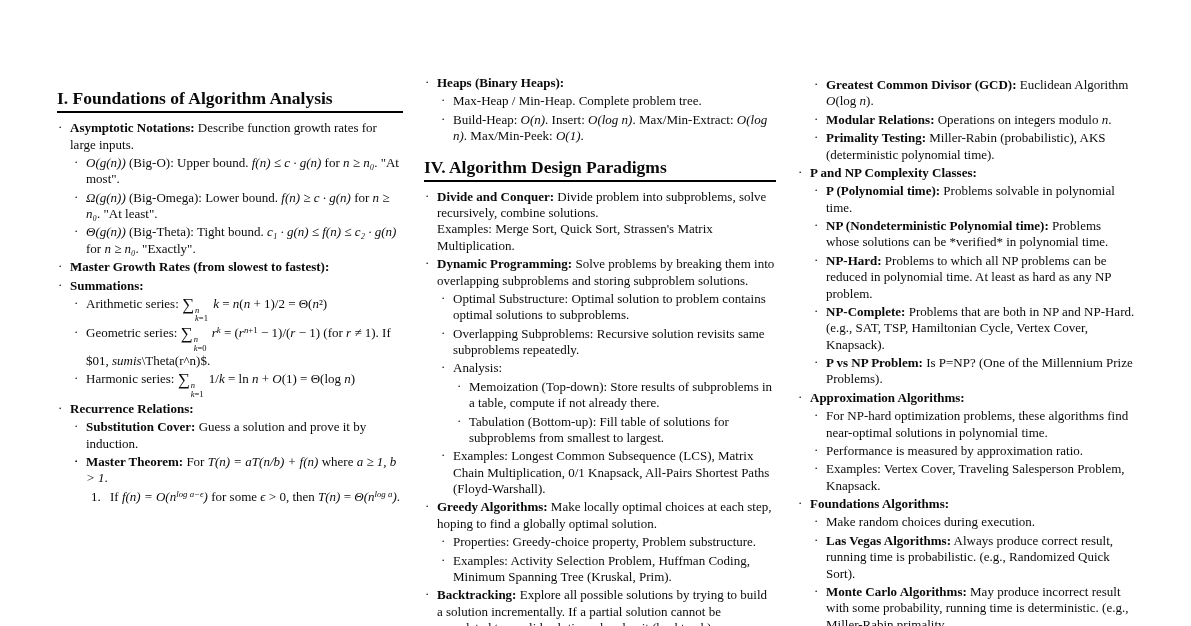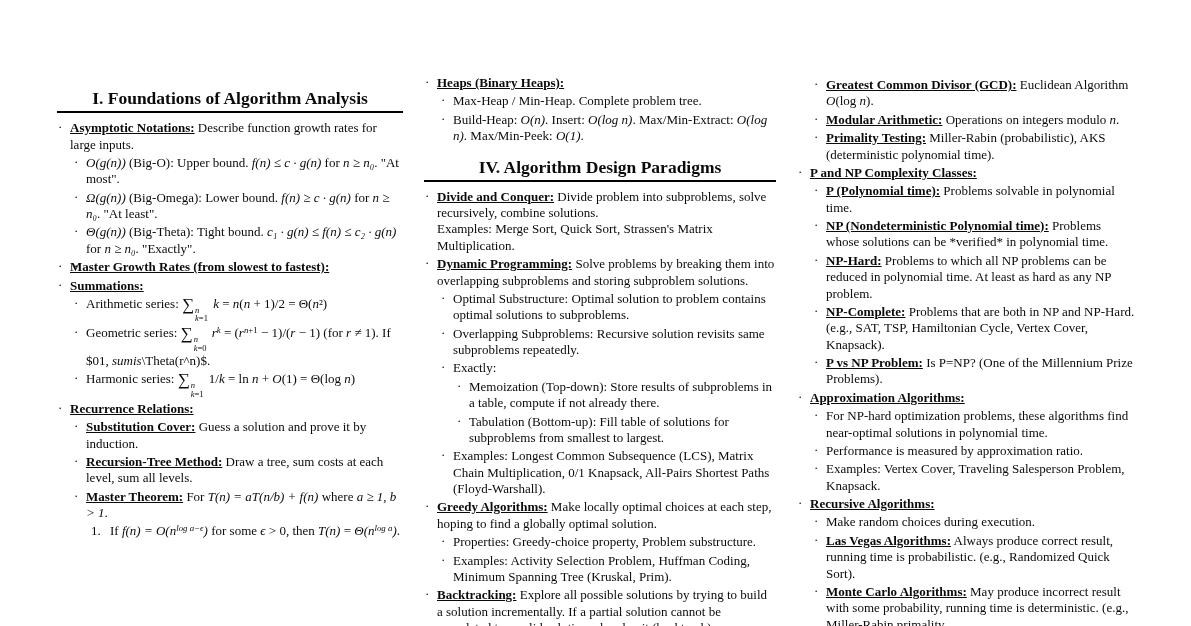--- a/index.html
+++ b/index.html
@@ -9,33 +9,33 @@
     font-family:"Liberation Serif","DejaVu Serif",serif;
     font-size:13px;line-height:1.26;
   }
   .col{position:absolute;top:0;}
   #col1{left:57px;top:88px;width:346px;}
   #col2{left:424px;top:73px;width:352px;}
   #col3{left:797px;top:75px;width:340px;}
 
   .heading{
     font-weight:bold;font-size:17.5px;line-height:1.15;
-    border-bottom:2px solid #000;padding-bottom:3px;margin:12px 0 7px 0;text-align:center;
+    border-bottom:2px solid #000;padding-bottom:3px;margin:12px 0 7px 0;
   }
   .col > .heading:first-child{margin-top:0;}
 
   .ul{margin:0;padding:0;}
   .ul .ul{margin-left:3px;}
   .ul.indent{margin-left:16px;}
   .li{position:relative;padding-left:13px;margin:2px 0;}
   .li > .mk{position:absolute;left:1px;top:-1px;}
   .li.num{padding-left:21px;}
   .li.num > .mk{left:2px;top:0;}
 
-  b{font-weight:bold;text-decoration:underline;}
+  b{font-weight:bold;}
   i{font-style:italic;}
   sup,sub{font-size:68%;line-height:0;}
   sup{vertical-align:0.45em;}
   sub{vertical-align:-0.25em;}
   .bigop{font-size:1.3em;line-height:0;vertical-align:-0.12em;}
   .lims{
     display:inline-flex;flex-direction:column;align-items:flex-start;
     font-size:8.5px;line-height:1.05;vertical-align:-0.55em;margin:0 2px 0 1px;
   }
   .lims span{display:block;}
@@ -63,71 +63,71 @@
                 <span><i>n</i></span>
                 <span><i>k</i>=0</span>
               </span> <i>r</i><sup><i>k</i></sup> = (<i>r</i><sup><i>n</i>+1</sup> − 1)/(<i>r</i> − 1) (for <i>r</i> ≠ 1). If $01, <i>sumis</i>\Theta(r^n)$.</span></div>
           <div class="li"><span class="mk">·</span><span class="tx">Harmonic series: <span class="bigop">∑</span><span class="lims">
                 <span><i>n</i></span>
                 <span><i>k</i>=1</span>
               </span> 1/<i>k</i> = ln <i>n</i> + <i>O</i>(1) = Θ(log <i>n</i>)</span></div>
         </div></div>
       <div class="li"><span class="mk">·</span><span class="tx"><b>Recurrence Relations:</b></span><div class="ul">
           <div class="li"><span class="mk">·</span><span class="tx"><b>Substitution Cover:</b> Guess a solution and prove it by induction.</span></div>
-          <div class="li"><span class="mk">·</span><span class="tx"><b>Recursion-Tree Method:</b> Draw a tree, sum costs at each level, sum all levels.</span></div>
+          <div class="li"><span class="mk">·</span></div>
           <div class="li"><span class="mk">·</span><span class="tx"><b>Master Theorem:</b> For <i>T(n) = aT(n/b) + f(n)</i> where <i>a ≥ 1, b &gt; 1</i>.</span><div class="ul">
               <div class="li num"><span class="mk">1.</span><span class="tx">If <i>f(n) = O(n<sup>log a−ϵ</sup>)</i> for some <i>ϵ</i> &gt; 0, then <i>T(n)</i> = <i>Θ(n<sup>log a</sup>)</i>.</span></div>
             </div></div>
         </div></div>
     </div>
   </div>
 <div class="col" id="col2">
     <div class="ul">
       <div class="li"><span class="mk">·</span><span class="tx"><b>Heaps (Binary Heaps):</b></span><div class="ul">
           <div class="li"><span class="mk">·</span><span class="tx">Max-Heap / Min-Heap. Complete problem tree.</span></div>
           <div class="li"><span class="mk">·</span><span class="tx">Build-Heap: <i>O(n)</i>. Insert: <i>O(log n)</i>. Max/Min-Extract: <i>O(log n)</i>. Max/Min-Peek: <i>O(1)</i>.</span></div>
         </div></div>
     </div>
     <div class="heading">IV. Algorithm Design Paradigms</div>
     <div class="ul">
       <div class="li"><span class="mk">·</span><span class="tx"><b>Divide and Conquer:</b> Divide problem into subproblems, solve recursively, combine solutions.<br>Examples: Merge Sort, Quick Sort, Strassen's Matrix Multiplication.</span></div>
       <div class="li"><span class="mk">·</span><span class="tx"><b>Dynamic Programming:</b> Solve problems by breaking them into overlapping subproblems and storing subproblem solutions.</span><div class="ul">
           <div class="li"><span class="mk">·</span><span class="tx">Optimal Substructure: Optimal solution to problem contains optimal solutions to subproblems.</span></div>
           <div class="li"><span class="mk">·</span><span class="tx">Overlapping Subproblems: Recursive solution revisits same subproblems repeatedly.</span></div>
-          <div class="li"><span class="mk">·</span><span class="tx">Exactly:</span><div class="ul">
+          <div class="li"><span class="mk">·</span><span class="tx">Analysis:</span><div class="ul">
               <div class="li"><span class="mk">·</span><span class="tx">Memoization (Top-down): Store results of subproblems in a table, compute if not already there.</span></div>
               <div class="li"><span class="mk">·</span><span class="tx">Tabulation (Bottom-up): Fill table of solutions for subproblems from smallest to largest.</span></div>
             </div></div>
           <div class="li"><span class="mk">·</span><span class="tx">Examples: Longest Common Subsequence (LCS), Matrix Chain Multiplication, 0/1 Knapsack, All-Pairs Shortest Paths (Floyd-Warshall).</span></div>
         </div></div>
       <div class="li"><span class="mk">·</span><span class="tx"><b>Greedy Algorithms:</b> Make locally optimal choices at each step, hoping to find a globally optimal solution.</span><div class="ul">
           <div class="li"><span class="mk">·</span><span class="tx">Properties: Greedy-choice property, Problem substructure.</span></div>
           <div class="li"><span class="mk">·</span><span class="tx">Examples: Activity Selection Problem, Huffman Coding, Minimum Spanning Tree (Kruskal, Prim).</span></div>
         </div></div>
       <div class="li"><span class="mk">·</span><span class="tx"><b>Backtracking:</b> Explore all possible solutions by trying to build a solution incrementally. If a partial solution cannot be completed to a valid solution, abandon it (backtrack).<br>Examples: N-Queens problem, Sudoku solver, Subset Sum.</span></div>
     </div>
   </div>
 <div class="col" id="col3">
     <div class="ul indent">
       <div class="li"><span class="mk">·</span><span class="tx"><b>Greatest Common Divisor (GCD):</b> Euclidean Algorithm <i>O</i>(log <i>n</i>).</span></div>
-      <div class="li"><span class="mk">·</span><span class="tx"><b>Modular Arithmetic:</b> Operations on integers modulo <i>n</i>.</span></div>
+      <div class="li"><span class="mk">·</span><span class="tx"><b>Modular Relations:</b> Operations on integers modulo <i>n</i>.</span></div>
       <div class="li"><span class="mk">·</span><span class="tx"><b>Primality Testing:</b> Miller-Rabin (probabilistic), AKS (deterministic polynomial time).</span></div>
     </div>
     <div class="ul">
       <div class="li"><span class="mk">·</span><span class="tx"><b>P and NP Complexity Classes:</b></span><div class="ul">
           <div class="li"><span class="mk">·</span><span class="tx"><b>P (Polynomial time):</b> Problems solvable in polynomial time.</span></div>
           <div class="li"><span class="mk">·</span><span class="tx"><b>NP (Nondeterministic Polynomial time):</b> Problems whose solutions can be *verified* in polynomial time.</span></div>
           <div class="li"><span class="mk">·</span><span class="tx"><b>NP-Hard:</b> Problems to which all NP problems can be reduced in polynomial time. At least as hard as any NP problem.</span></div>
           <div class="li"><span class="mk">·</span><span class="tx"><b>NP-Complete:</b> Problems that are both in NP and NP-Hard. (e.g., SAT, TSP, Hamiltonian Cycle, Vertex Cover, Knapsack).</span></div>
           <div class="li"><span class="mk">·</span><span class="tx"><b>P vs NP Problem:</b> Is P=NP? (One of the Millennium Prize Problems).</span></div>
         </div></div>
       <div class="li"><span class="mk">·</span><span class="tx"><b>Approximation Algorithms:</b></span><div class="ul">
           <div class="li"><span class="mk">·</span><span class="tx">For NP-hard optimization problems, these algorithms find near-optimal solutions in polynomial time.</span></div>
           <div class="li"><span class="mk">·</span><span class="tx">Performance is measured by approximation ratio.</span></div>
           <div class="li"><span class="mk">·</span><span class="tx">Examples: Vertex Cover, Traveling Salesperson Problem, Knapsack.</span></div>
         </div></div>
-      <div class="li"><span class="mk">·</span><span class="tx"><b>Recursive Algorithms:</b></span><div class="ul">
+      <div class="li"><span class="mk">·</span><span class="tx"><b>Foundations Algorithms:</b></span><div class="ul">
           <div class="li"><span class="mk">·</span><span class="tx">Make random choices during execution.</span></div>
           <div class="li"><span class="mk">·</span><span class="tx"><b>Las Vegas Algorithms:</b> Always produce correct result, running time is probabilistic. (e.g., Randomized Quick Sort).</span></div>
           <div class="li"><span class="mk">·</span><span class="tx"><b>Monte Carlo Algorithms:</b> May produce incorrect result with some probability, running time is deterministic. (e.g., Miller-Rabin primality</span></div>
         </div></div>
     </div>
   </div>
 
 </body></html>

